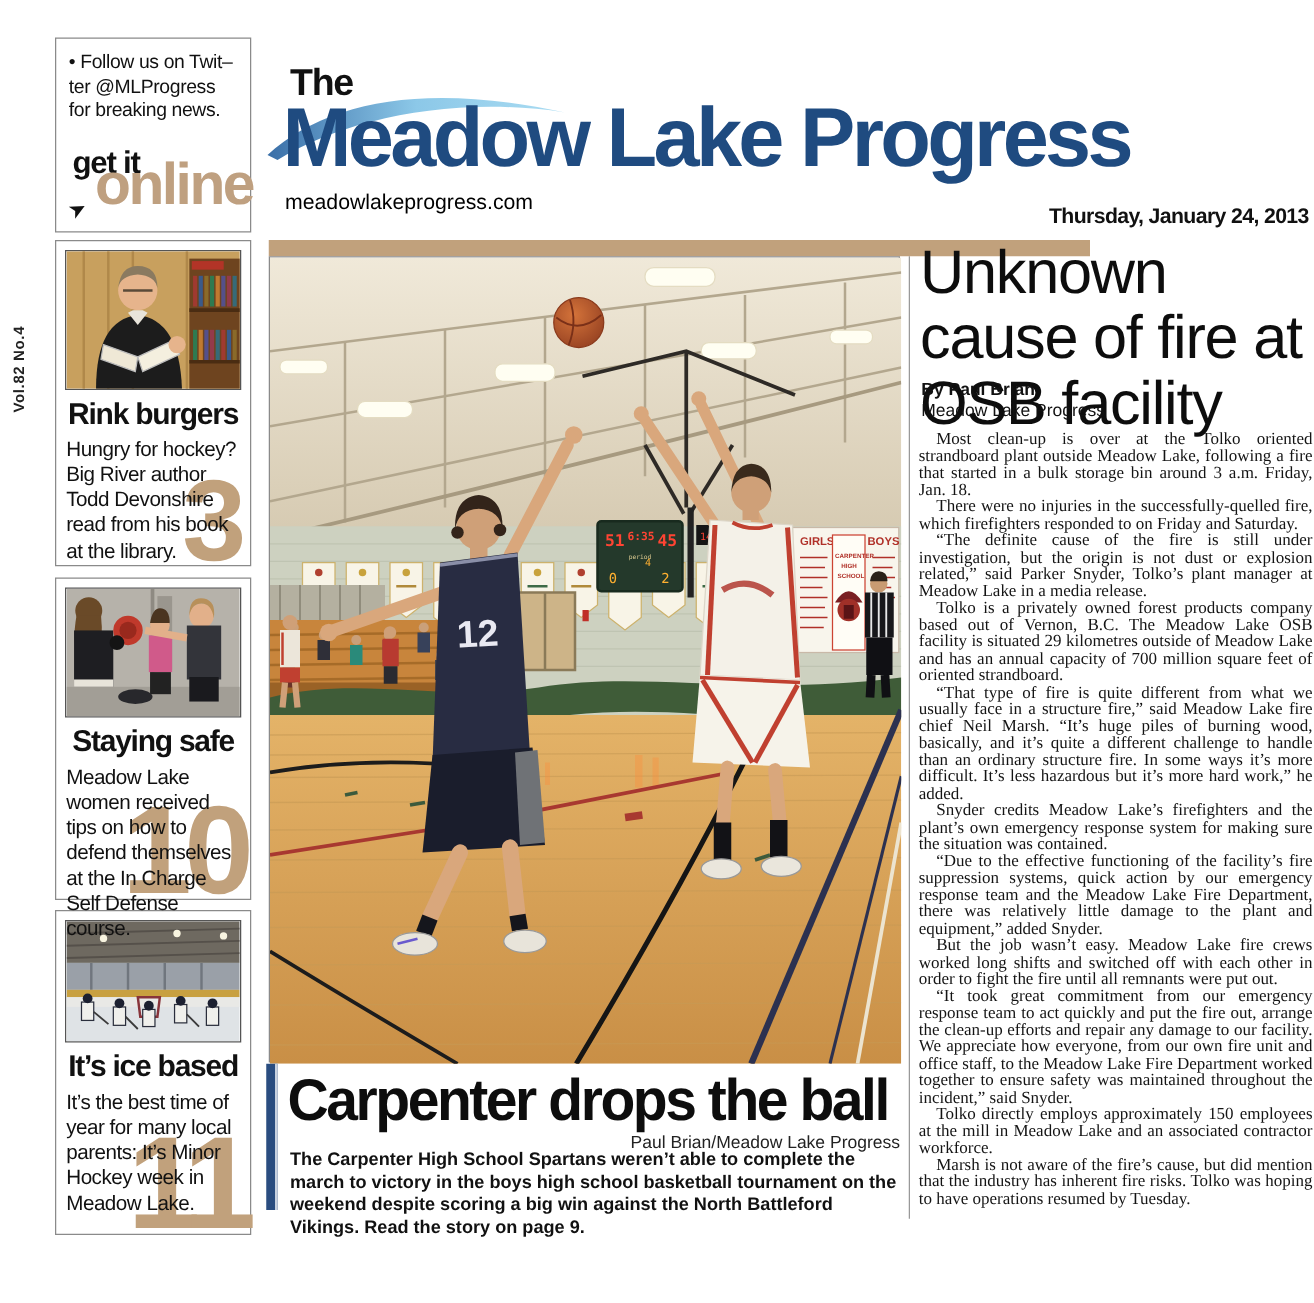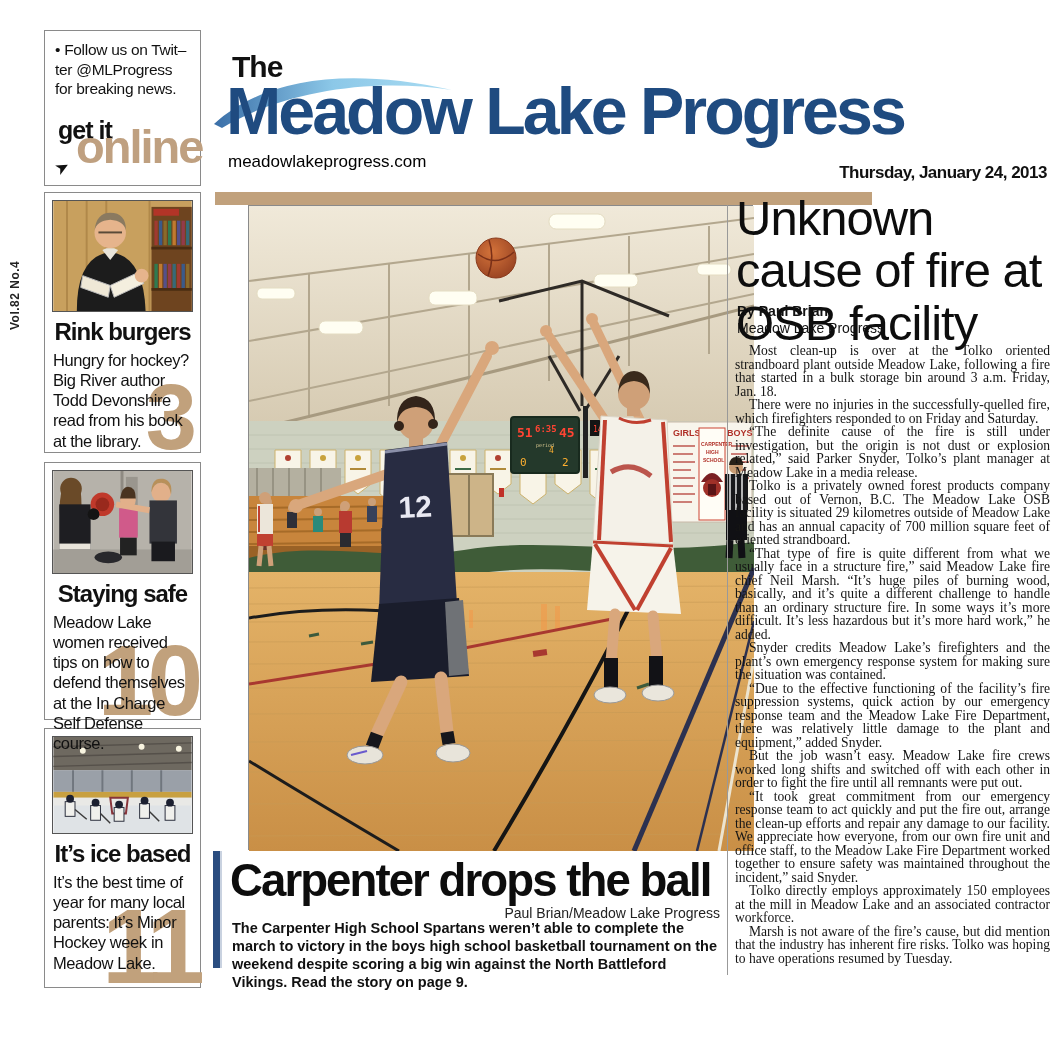--- a/index.html
+++ b/index.html
@@ -22,21 +22,21 @@
   .promo-text { padding:9px 8px 0 10px; font-size:15.5px; line-height:1.26; color:#111; letter-spacing:-.3px; }
   .getit { position:absolute; left:13px; top:85px; font-size:25px; font-weight:bold; color:#111; letter-spacing:-1px;text-align:right; }
   .online { position:absolute; left:31px; top:88px; font-size:47px; font-weight:bold; color:#bfa080; letter-spacing:-2px; }
   .cursor-arrow { position:absolute; left:10px; top:126px; font-size:17px; color:#111; transform:rotate(-28deg); }
   .sphoto { display:block; margin:7px auto 0 auto; border:1px solid #555; }
   .stitle { margin-top:6px; text-align:center; font-size:24px; font-weight:bold; color:#111; letter-spacing:-1px; position:relative; z-index:2; }
   .stext { margin:4px 6px 0 8px; font-size:16.5px; line-height:1.22; color:#111; letter-spacing:-.4px; position:relative; z-index:2; }
   .snum { position:absolute; right:3px; bottom:-4px; font-weight:bold; color:#c1a17c; z-index:1; line-height:.85; }
 
   
-  .photo-frame { position:absolute; left:215px; top:205px; width:505px; height:645px; border:1px solid #8a8a8a;margin-left:33px; }
+  .photo-frame { position:absolute; left:215px; top:205px; width:505px; height:645px; border:1px solid #8a8a8a; }
   .head-bar { position:absolute; left:213px; top:851px; width:9px; height:117px; background:#2a4d80; border-right:2px solid #c9d2e0; }
   .main-headline { position:absolute; left:230px; top:852px; font-size:47px; font-weight:bold; color:#0d0d0d;
                    letter-spacing:-2px; transform:scaleX(.97); transform-origin:left; white-space:nowrap; }
   .credit { position:absolute; left:230px; top:905px; width:490px; text-align:right; font-size:14px; color:#222; }
   .caption { position:absolute; left:232px; top:919px; width:488px; font-size:14.5px; font-weight:bold; line-height:1.25; color:#111; }
 
   
   .col-divider { position:absolute; left:727px; top:205px; width:1px; height:770px; background:#999; }
   .rheadline { position:absolute; left:736px; top:192px; width:312px; font-size:49px; line-height:1.07; color:#0d0d0d; letter-spacing:-1px; }
   .rbyline { position:absolute; left:737px; top:303px; font-size:14px; font-weight:bold; color:#111; }

